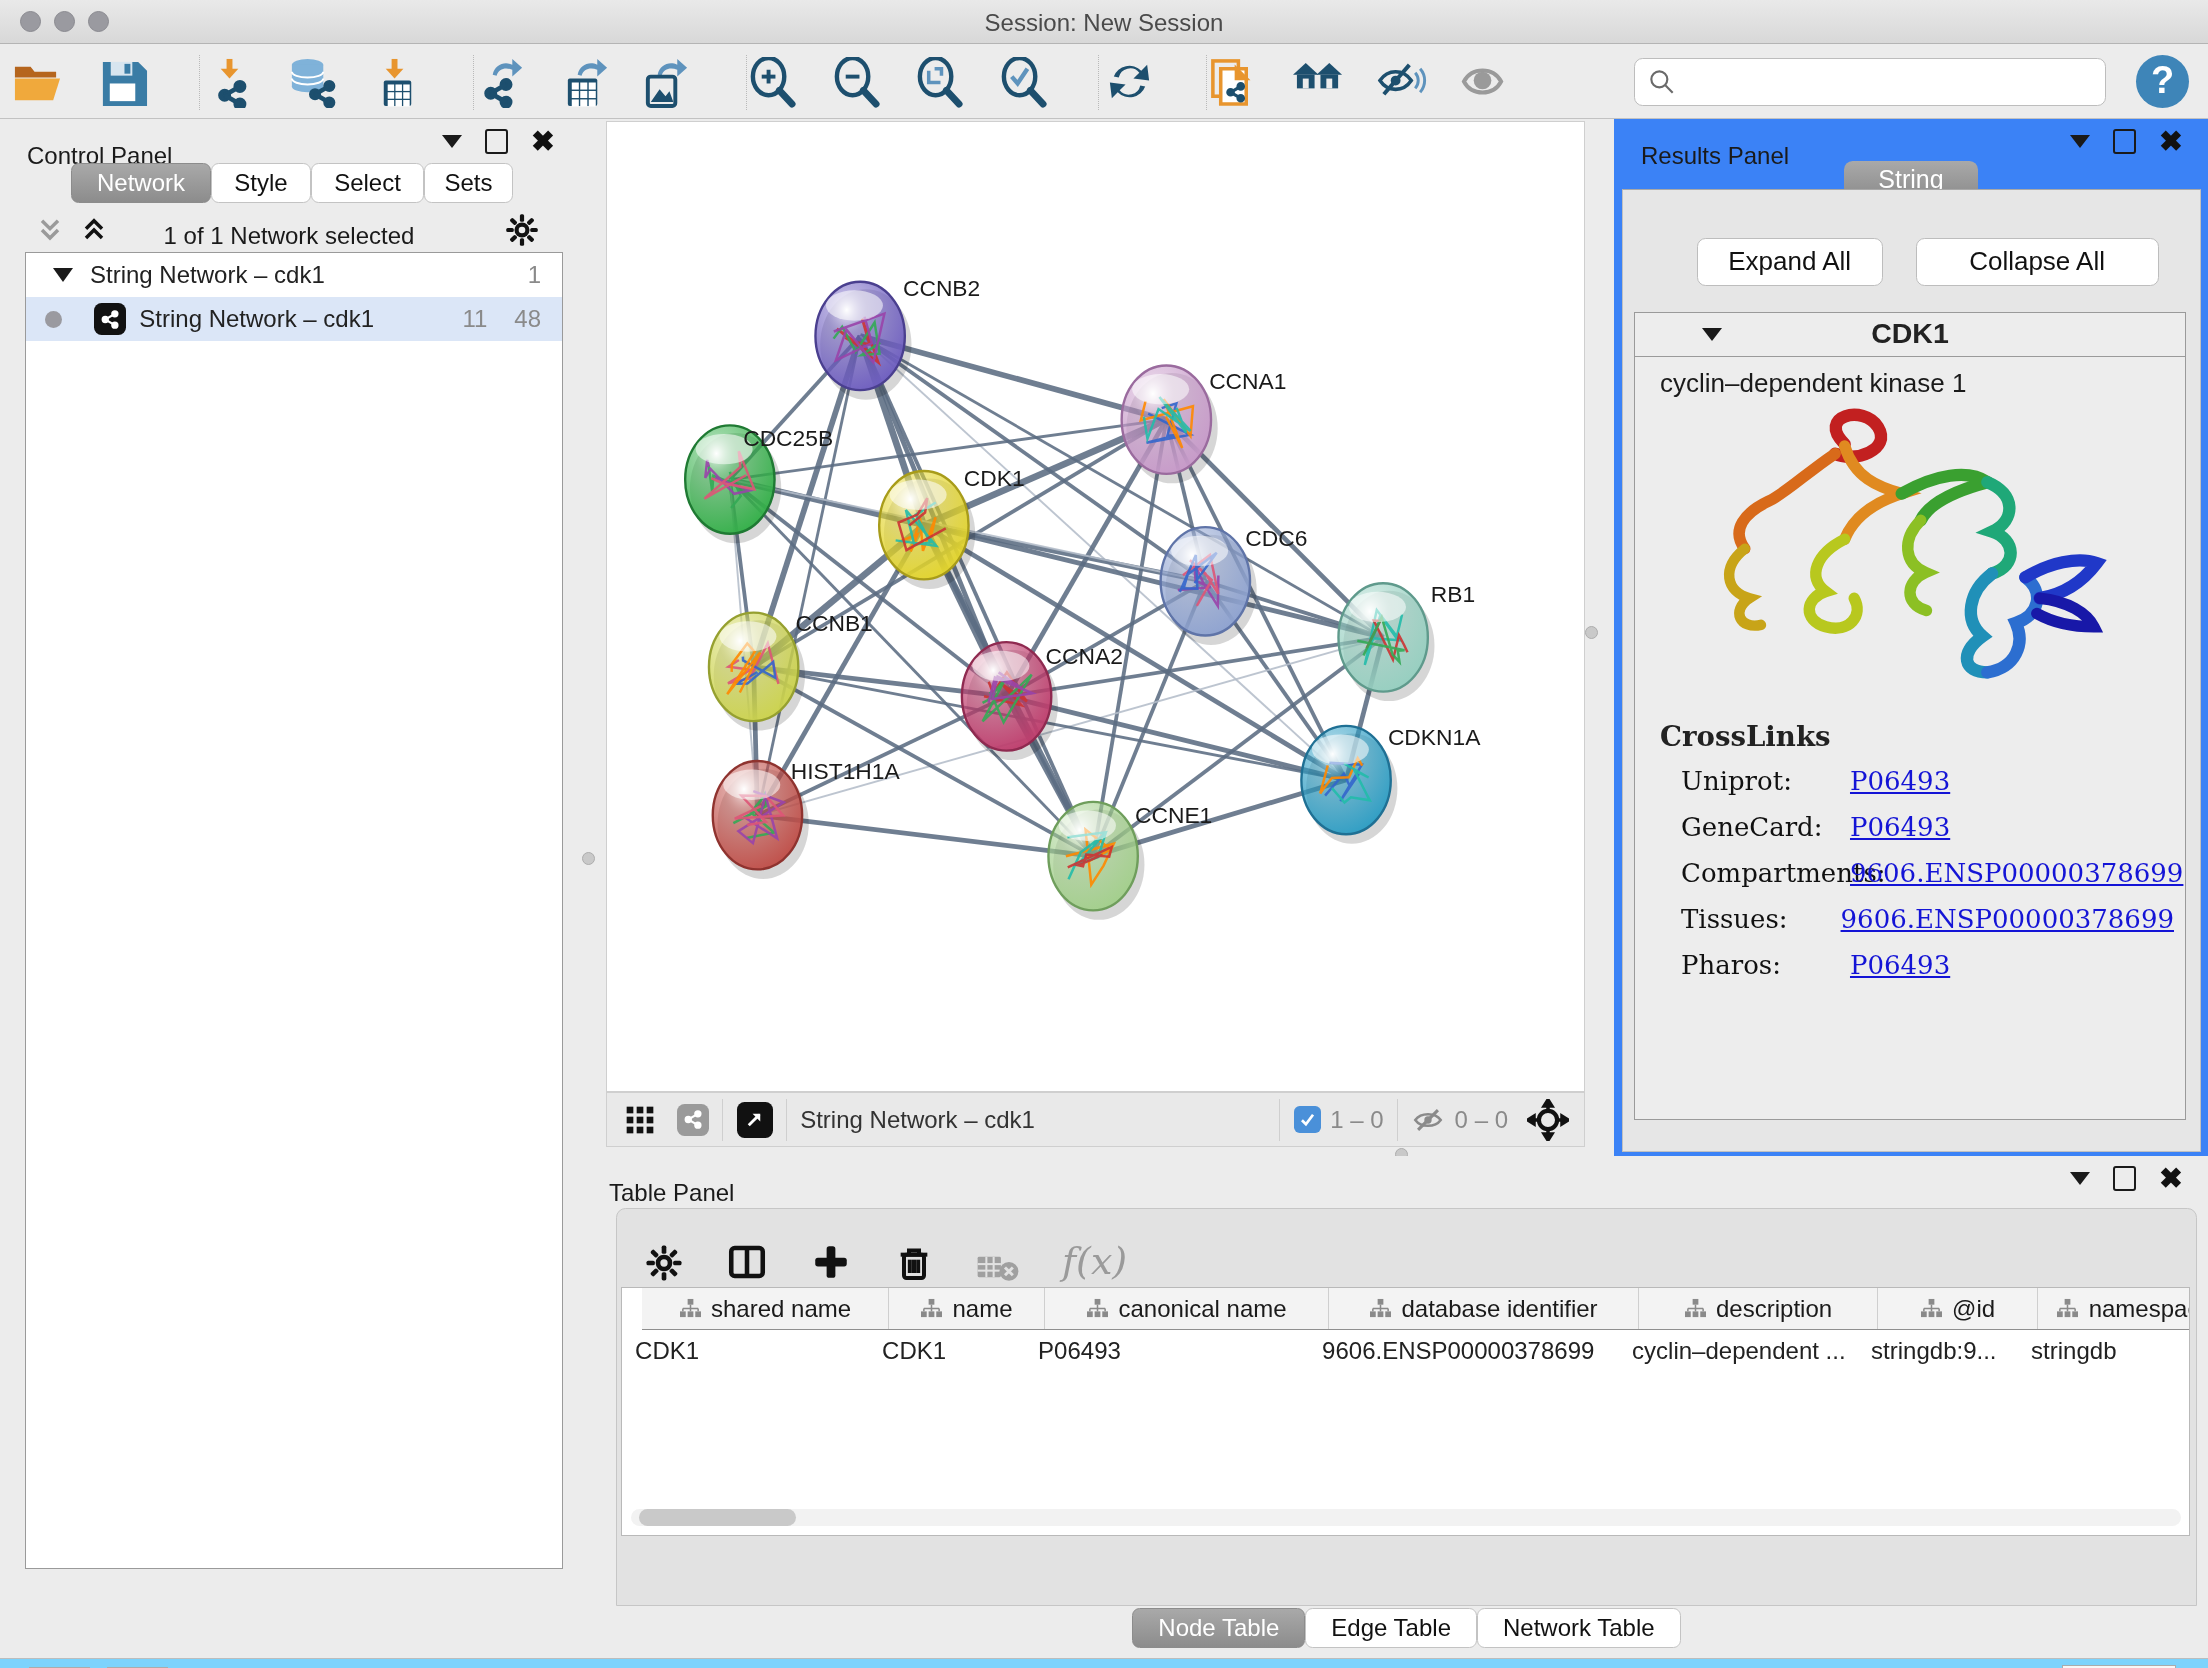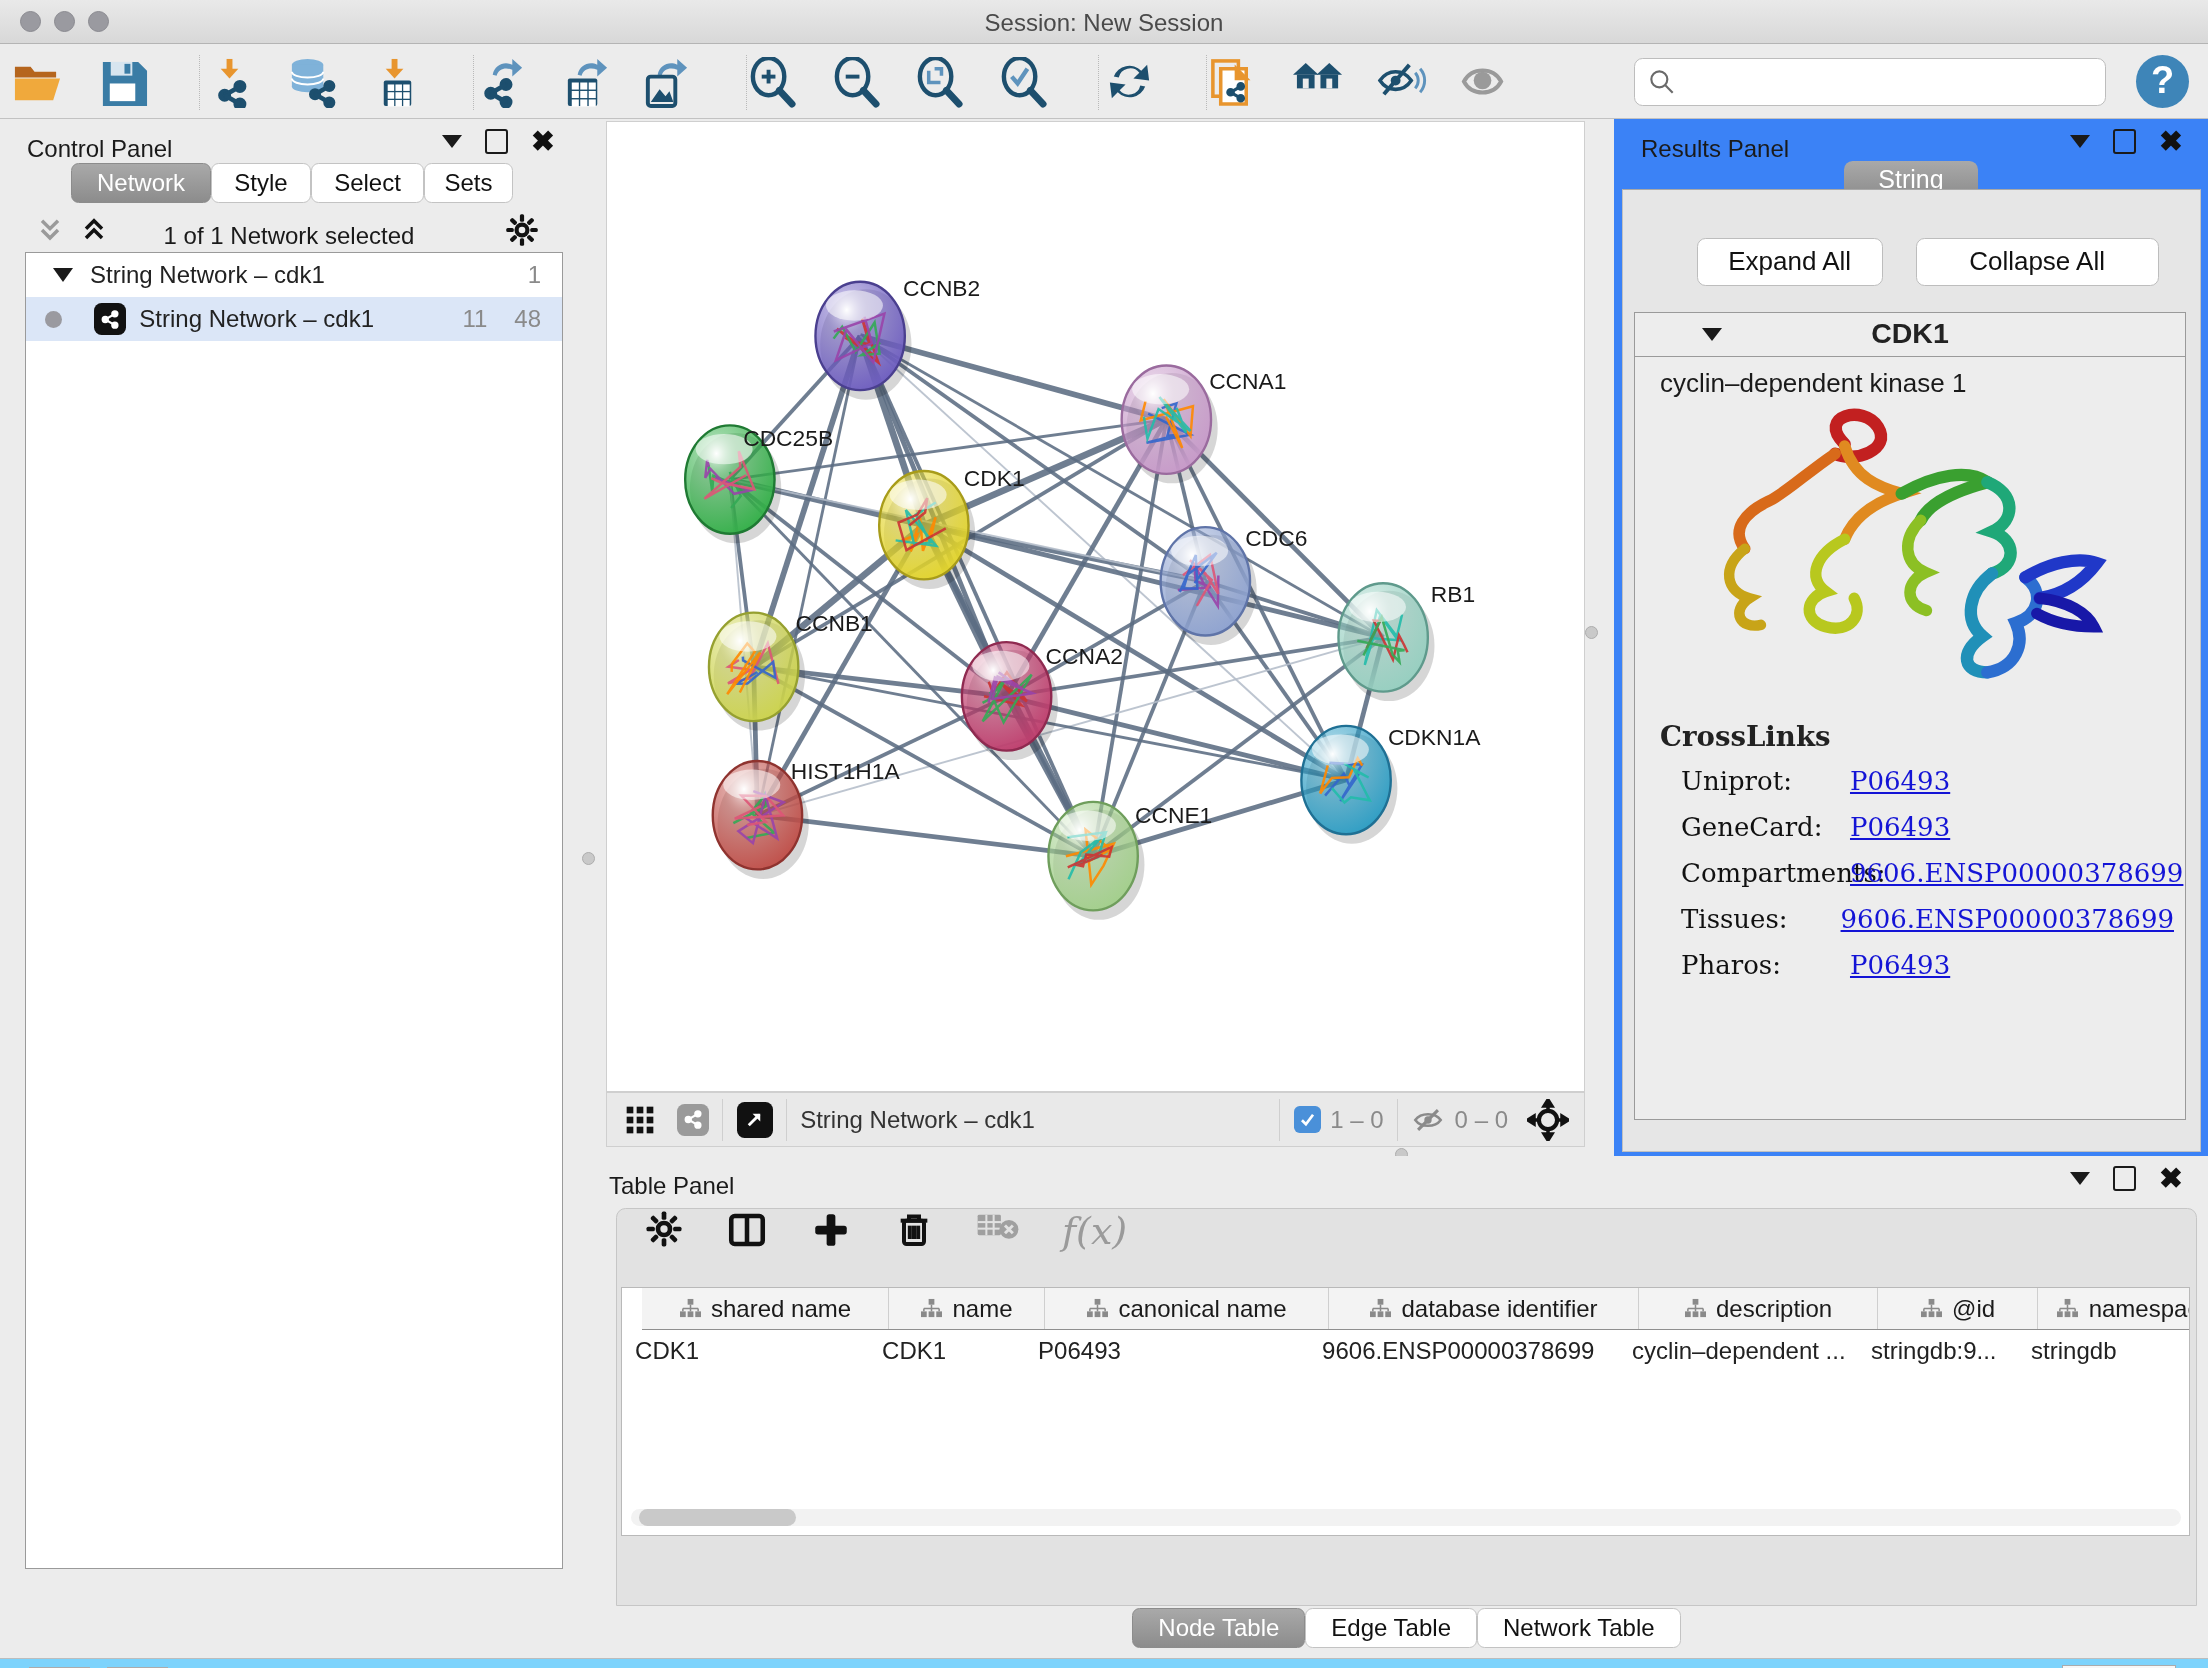--- a/index.html
+++ b/index.html
@@ -21,21 +21,21 @@
   .tb-sep { position:absolute; top:9.5px; width:0; height:55px; border-left:1.9px dotted #b9b9b9; }
   .searchbox { position:absolute; left:1634px; top:13.3px; width:472px; height:48px; background:#fff;
     border:1.9px solid #bdbdbd; border-radius:8.6px; display:flex; align-items:center; }
   .searchbox input { border:none; outline:none; font-size:23px; flex:1; background:transparent; font-family:"Liberation Sans",sans-serif;}
   .help-btn { position:absolute; left:2136px; top:9.5px; width:53px; height:53px; border-radius:50%;
     background:#3e85b8; color:#fff; font-size:38px; font-weight:bold; text-align:center; line-height:51px; }
 
   
   .control-panel { position:absolute; left:0; top:119px; width:578px; height:1498px; background:#ececec; }
   .panel-head { position:relative; height:44px; }
-  .panel-title { position:absolute; left:27px; top:16px; font-size:24px; color:#1a1a1a; }
+  .panel-title { position:absolute; left:27px; top:23px; font-size:24px; color:#1a1a1a; }
   .panel-ctrls { position:absolute; top:9.5px; display:flex; gap:23px; align-items:center; }
   .cp-ctrls { right:23px; }
   .ctl-tri { width:0; height:0; border-left:10.5px solid transparent; border-right:10.5px solid transparent; border-top:13.3px solid #1a1a1a; }
   .ctl-sq { width:23px; height:25px; border:2.9px solid #1a1a1a; border-radius:2.9px; }
   .ctl-x { font-size:28.5px; font-weight:bold; color:#111; line-height:25px; }
   .tabs-row { position:absolute; top:44px; left:0; width:100%; height:42px; }
   .tab { position:absolute; top:0; height:40px; background:#fff; border:1px solid #c3c3c3; font-size:24px;
     text-align:center; line-height:38px; color:#111; border-radius:7.6px; }
   .tab.sel { background:linear-gradient(#a9a9a9,#8c8c8c); color:#fff; border-color:#8c8c8c; }
   .toggle-row { position:absolute; top:91px; left:0; width:100%; height:38px; }
@@ -74,21 +74,21 @@
   .crosslinks { position:absolute; left:25px; top:407px; width:514px; font-family:"DejaVu Serif", serif; }
   .cl-title { font-size:27.6px; font-weight:bold; margin-bottom:13.3px; }
   .cl-row { display:flex; margin-bottom:16px; font-size:26px; }
   .cl-label { width:190px; padding-left:21px; color:#111; }
   .cl-link { color:#1414d6; text-decoration:underline; }
 
   
   .table-panel { position:absolute; left:582px; top:1156px; width:1626px; height:461px; background:#ececec; }
   .tp-box { position:absolute; left:34px; top:52px; width:1581px; height:398px; background:#e2e2e2;
     border:1.9px solid #c6c6c6; border-radius:9.5px 9.5px 0 0; }
-  .tp-toolbar { position:relative; height:74px; display:flex; align-items:flex-start; gap:42px; padding-left:27px; }
+  .tp-toolbar { position:relative; height:74px; display:flex; align-items:flex-end; gap:42px; padding-left:27px; }
   .fx { font-family:"DejaVu Serif", serif; font-style:italic; font-size:38px; color:#9a9a9a; }
   .tbl { position:absolute; left:3.8px; top:78px; width:1569px; height:249px; background:#fff; border:1.9px solid #b9b9b9; overflow:hidden; }
   .tbl-head { display:flex; height:42px; background:#f3f3f3; border-bottom:1.9px solid #8f8f8f;margin-left:20px; }
   .th { display:flex; align-items:center; justify-content:center; gap:9.5px; font-size:24px; color:#1a1a1a;
     border-right:1px solid #cfcfcf; overflow:hidden; white-space:nowrap; flex:none; }
   .tbl-row { display:flex; height:42px; }
   .td { font-size:24px; padding-left:13.3px; display:flex; align-items:center; overflow:hidden; white-space:nowrap; flex:none; }
   .hscroll { position:absolute; left:9.5px; bottom:9.5px; width:1550px; height:17px; background:#f2f2f2; border-radius:8.6px; }
   .hscroll .thumb { position:absolute; left:7.6px; top:0; width:157px; height:17px; background:#c9c9c9; border-radius:8.6px; }
   .tp-tabs { position:absolute; left:0; width:100%; top:399px; text-align:center; }

